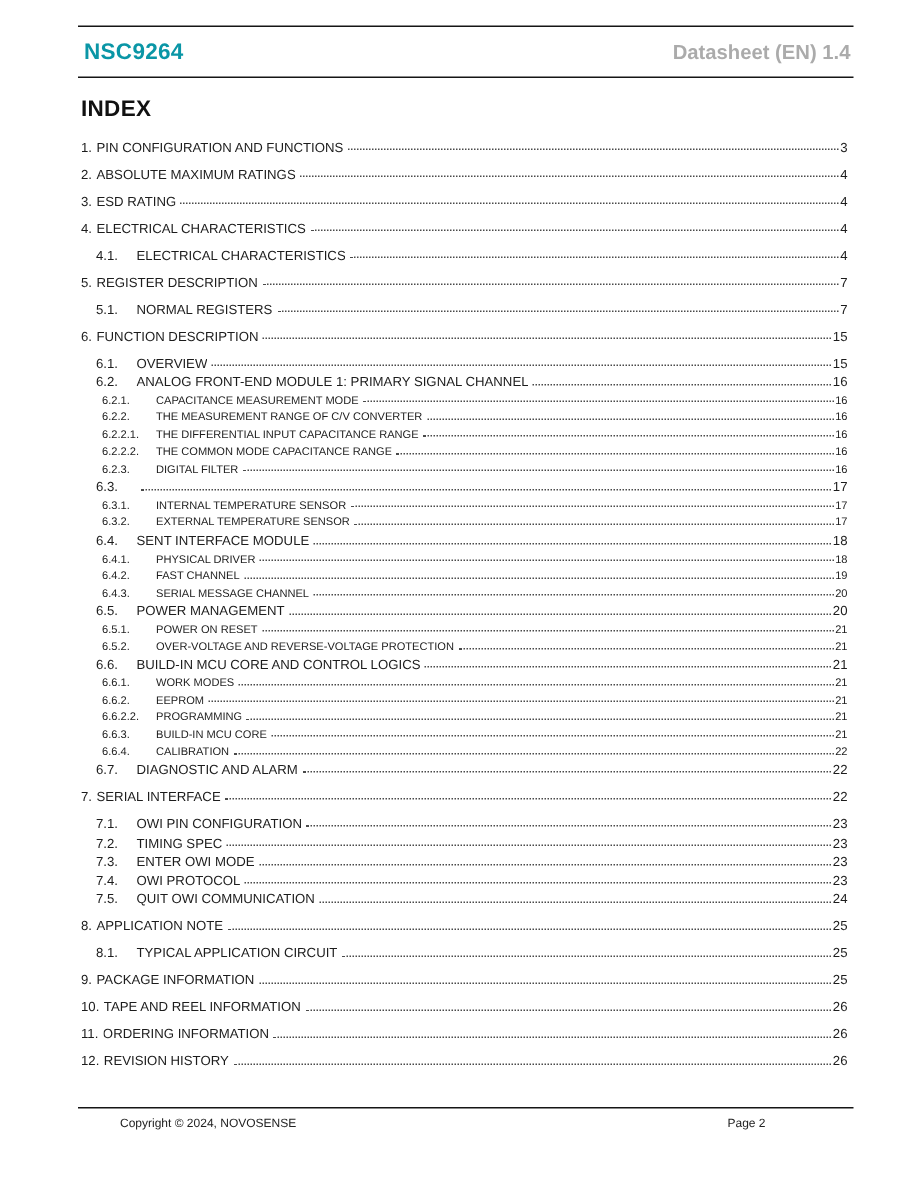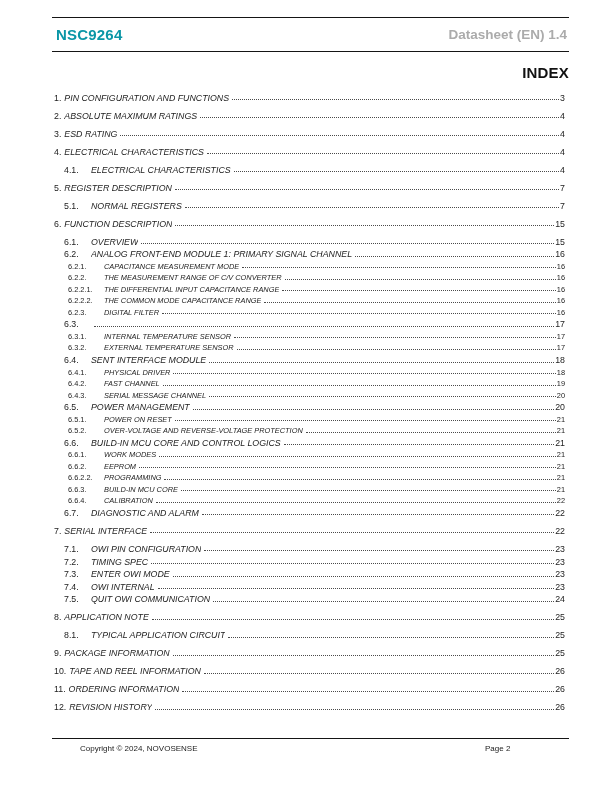--- a/index.html
+++ b/index.html
@@ -46,37 +46,35 @@
     color: var(--muted, #ababab);
   }
   
   h1.page-title {
     font-size: 15px;
     font-weight: bold;
     color: #111;
     margin: 12px 0 0 2px;
     line-height: 18px;
     letter-spacing: 0.2px;
-    text-align: right;
   }
   
   .toc {
     margin-top: 8px;
     padding-right: 4px;
   }
   .toc-row {
     display: flex;
     align-items: flex-end;
     white-space: nowrap;
   }
   .toc-row .num { flex: 0 0 auto; }
   .toc-row .label {
     flex: 0 1 auto;
     overflow: hidden;
-    font-style: italic;
   }
   .toc-row .leader {
     flex: 1 1 12px;
     border-bottom: 1px dotted #4a4a4a;
     margin: 0 1px 2.5px 3px;
     min-width: 8px;
   }
   .toc-row .pagenum {
     flex: 0 0 auto;
     text-align: right;
@@ -346,21 +344,21 @@
     <span class="pagenum">23</span>
   </div>
         <div class="toc-row lvl2">
     <span class="num">7.3.</span>
     <span class="label">ENTER OWI MODE</span>
     <span class="leader"></span>
     <span class="pagenum">23</span>
   </div>
         <div class="toc-row lvl2">
     <span class="num">7.4.</span>
-    <span class="label">OWI INTERNAL</span>
+    <span class="label">OWI PROTOCOL</span>
     <span class="leader"></span>
     <span class="pagenum">23</span>
   </div>
         <div class="toc-row lvl2">
     <span class="num">7.5.</span>
     <span class="label">QUIT OWI COMMUNICATION</span>
     <span class="leader"></span>
     <span class="pagenum">24</span>
   </div>
         <div class="toc-row lvl1">

